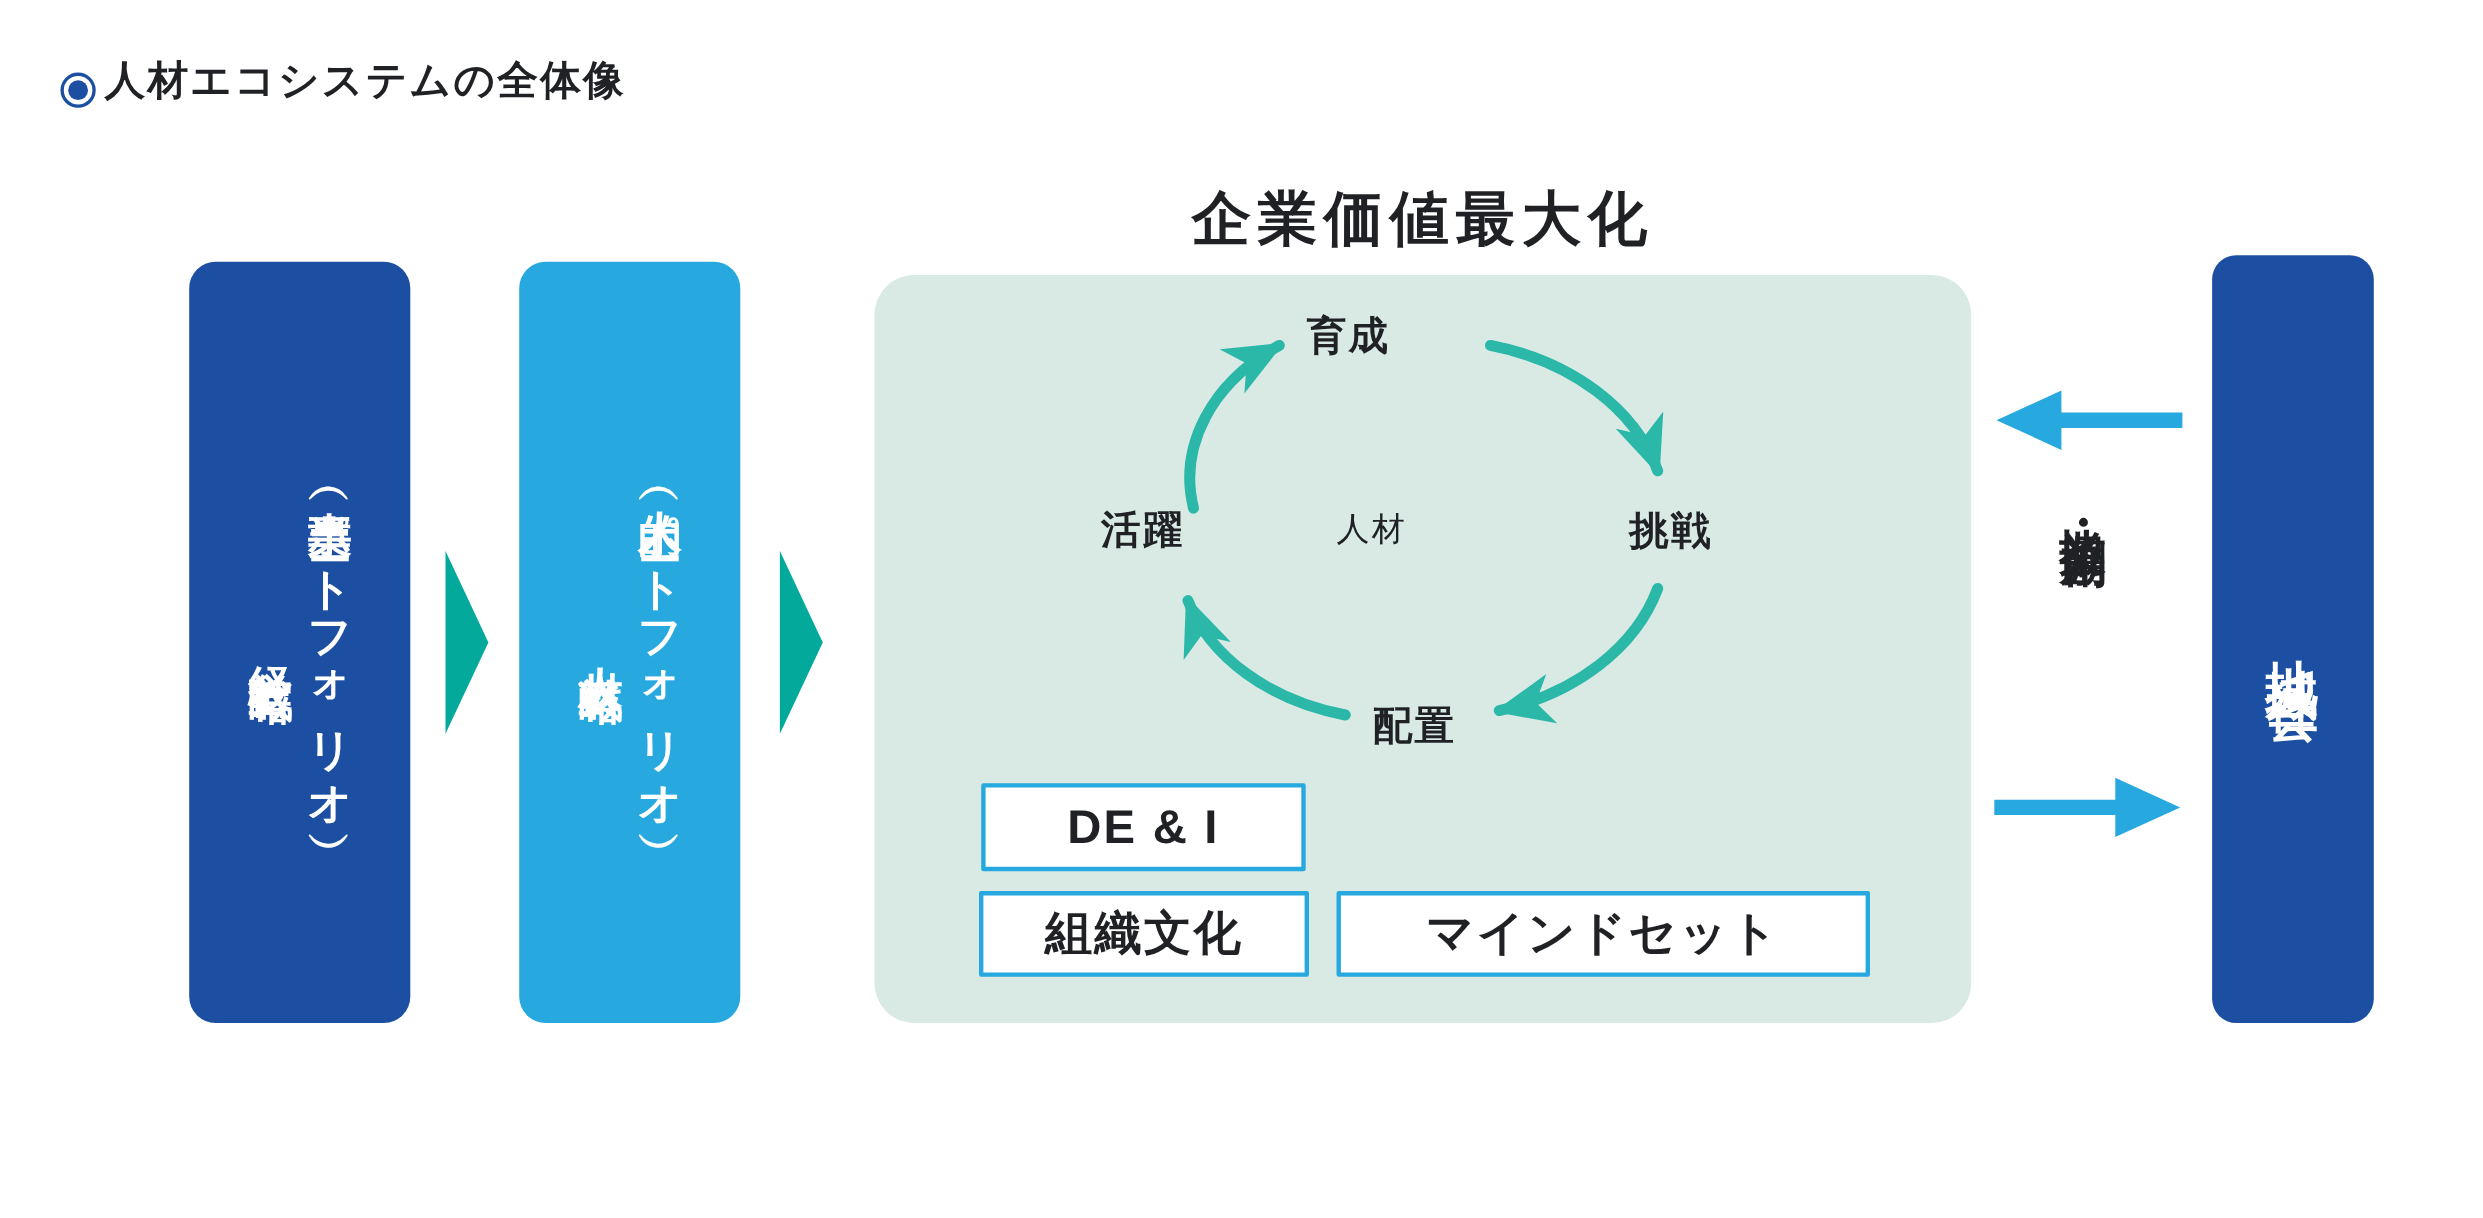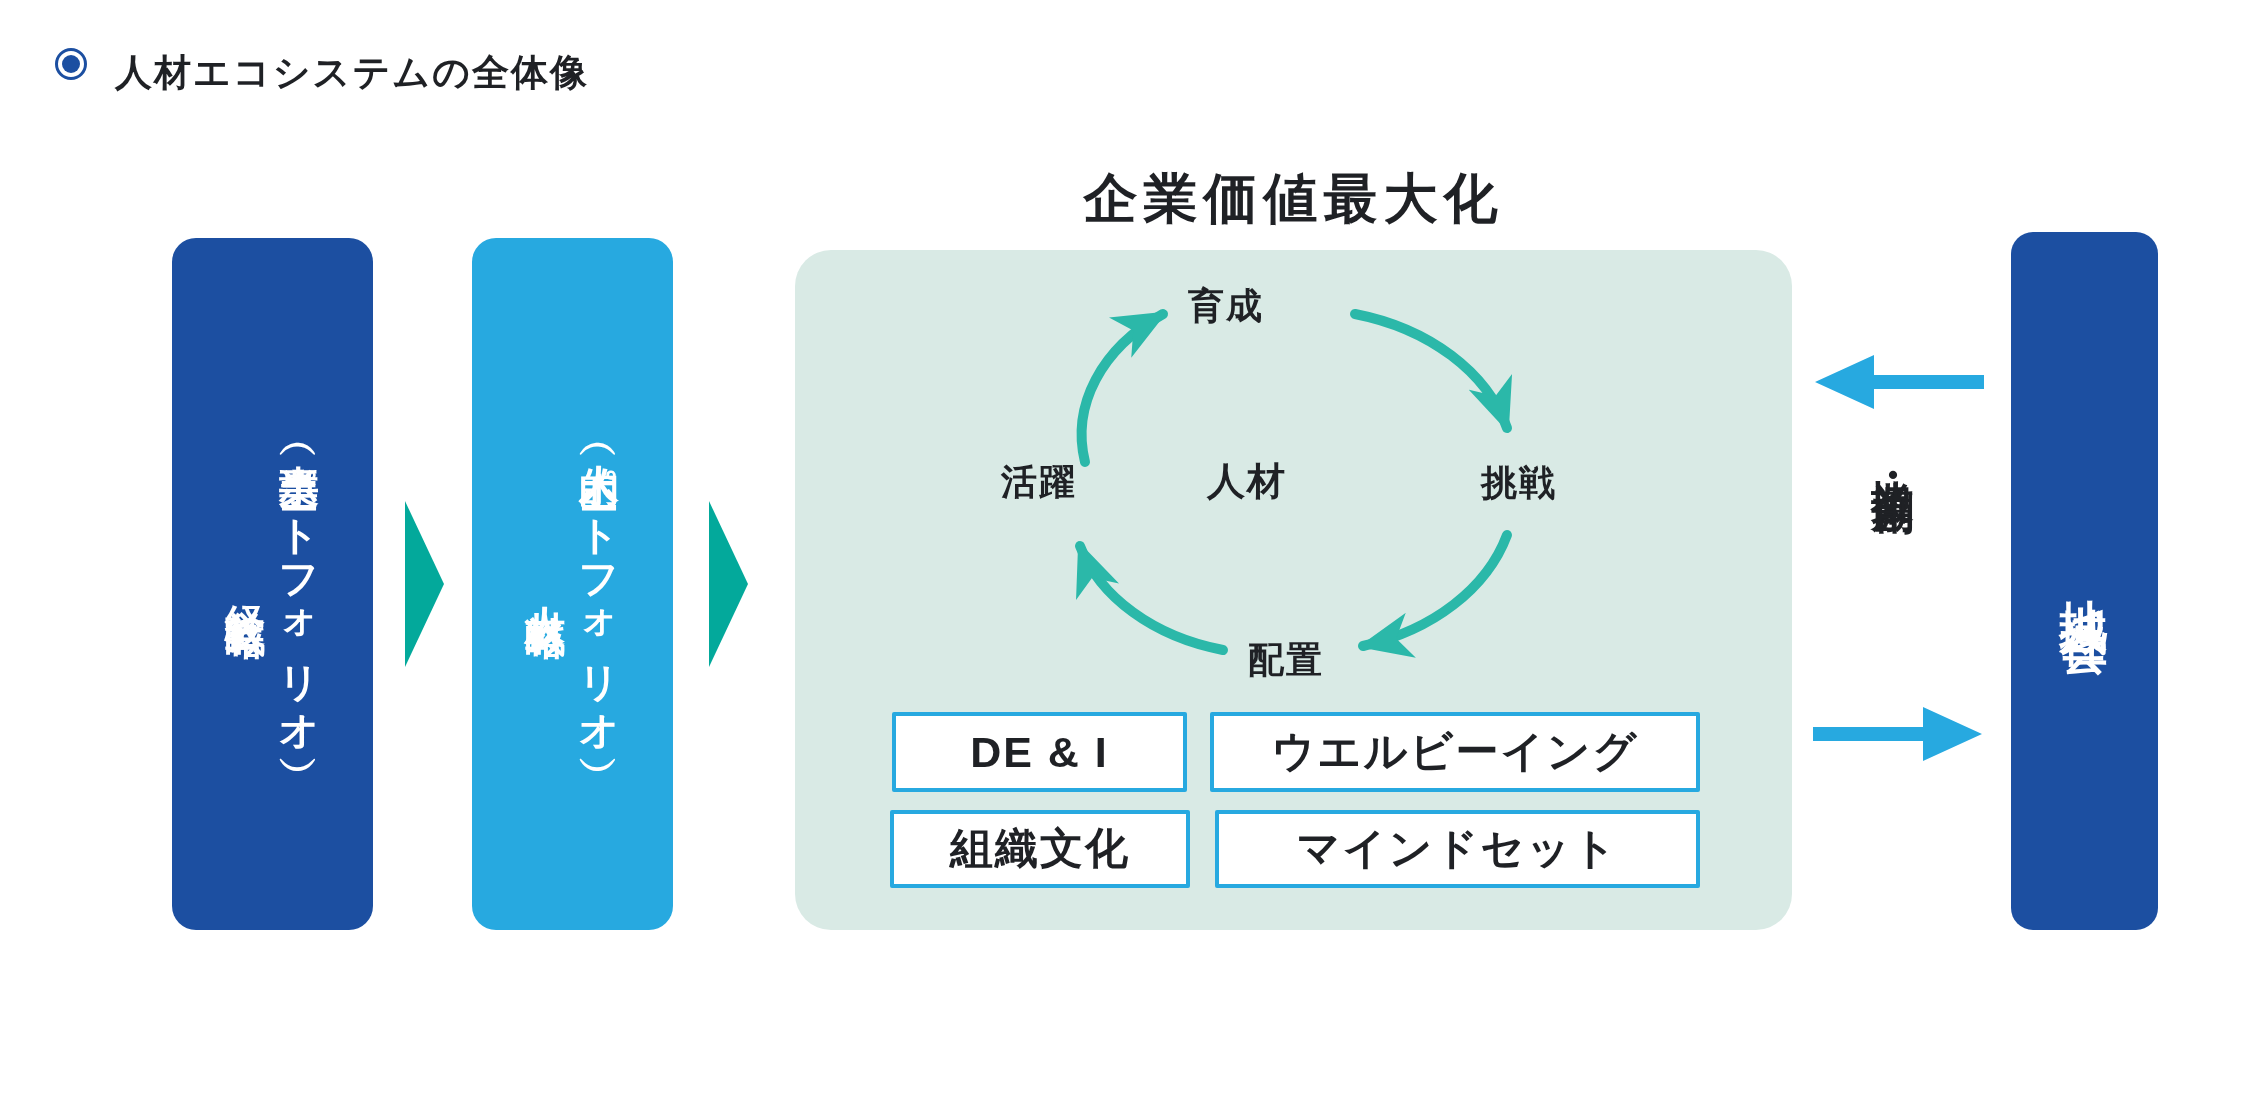--- a/index.html
+++ b/index.html
@@ -1,21 +1,21 @@
 <!DOCTYPE html>
 <html><head>
 <meta charset="utf-8">
 <style>
   html,body{margin:0;padding:0;background:#ffffff;}
   .stage{
     position:relative;width:2257px;height:1107px;background:#ffffff;overflow:hidden;
     font-family:"Liberation Sans","DejaVu Sans",sans-serif;color:#1f2125;
   }
   
-  .header{position:absolute;left:55px;top:48px;display:flex;align-items:flex-start;gap:28px;}
+  .header{position:absolute;left:55px;top:48px;display:flex;align-items:flex-end;gap:8px;}
   .bullet{width:26px;height:26px;border:3px solid #1c4fa1;border-radius:50%;
     display:flex;align-items:center;justify-content:center;}
   .bullet-core{width:18px;height:18px;border-radius:50%;background:#1c4fa1;}
   .page-title{font-size:37px;font-weight:700;letter-spacing:2px;}
 
   
   .strategy-box{position:absolute;border-radius:24px;display:flex;flex-direction:row;
     align-items:center;justify-content:center;gap:14px;}
   .box-mgmt{left:172px;top:238px;width:201px;height:692px;background:#1c4fa1;}
   .box-hr{left:472px;top:238px;width:201px;height:692px;background:#27a9e0;}
@@ -37,21 +37,21 @@
   .panel{position:absolute;left:795px;top:250px;width:997px;height:680px;
     background:#d9eae5;border-radius:36px;}
   .cycle-svg{position:absolute;left:0;top:0;width:997px;height:680px;}
   .cycle-label{position:absolute;transform:translate(-50%,-50%);font-size:36px;
     font-weight:700;letter-spacing:2px;white-space:nowrap;}
   .cl-top{left:431px;top:56px;}
   .cl-right{left:724px;top:233px;}
   .cl-bottom{left:491px;top:410px;}
   .cl-left{left:244px;top:232px;}
   .cycle-center{position:absolute;left:452px;top:232px;transform:translate(-50%,-50%);
-    font-size:38px;font-weight:700;text-align:center;line-height:1.25;letter-spacing:2px;}
+    font-size:30px;font-weight:400;text-align:center;line-height:1.25;letter-spacing:2px;}
 
   .pill{position:absolute;background:#ffffff;border:4px solid #27a9e0;border-radius:2px;
     display:flex;align-items:center;justify-content:center;font-size:43px;font-weight:700;
     letter-spacing:2px;box-sizing:border-box;}
   .pill-dei{left:97px;top:462px;width:295px;height:80px;}
   .pill-wb{left:415px;top:462px;width:490px;height:80px;}
   .pill-culture{left:95px;top:560px;width:300px;height:78px;}
   .pill-mind{left:420px;top:560px;width:485px;height:78px;}
 
   
@@ -108,21 +108,20 @@
     <div class="cycle-label cl-top">育成</div>
     <div class="cycle-label cl-right">挑戦</div>
     <div class="cycle-label cl-bottom">配置</div>
     <div class="cycle-label cl-left">活躍</div>
 
     <div class="cycle-center">
       <div>人材</div>
     </div>
 
     <div class="pill pill-dei">DE &amp; I</div>
-    <div class="pill pill-wb">ウエルビーイング</div>
     <div class="pill pill-mind">マインドセット</div>
     <div class="pill pill-culture">組織文化</div>
   </div>
 
   <svg class="community-arrows" viewBox="0 0 210 440">
     <polygon points="15,42 74,15 74,35 184,35 184,49 74,49 74,69" fill="#27a9e0"></polygon>
     <polygon points="182,394 123,367 123,387 13,387 13,401 123,401 123,421" fill="#27a9e0"></polygon>
   </svg>
 
   <div class="relation-label">協業・協創</div>

